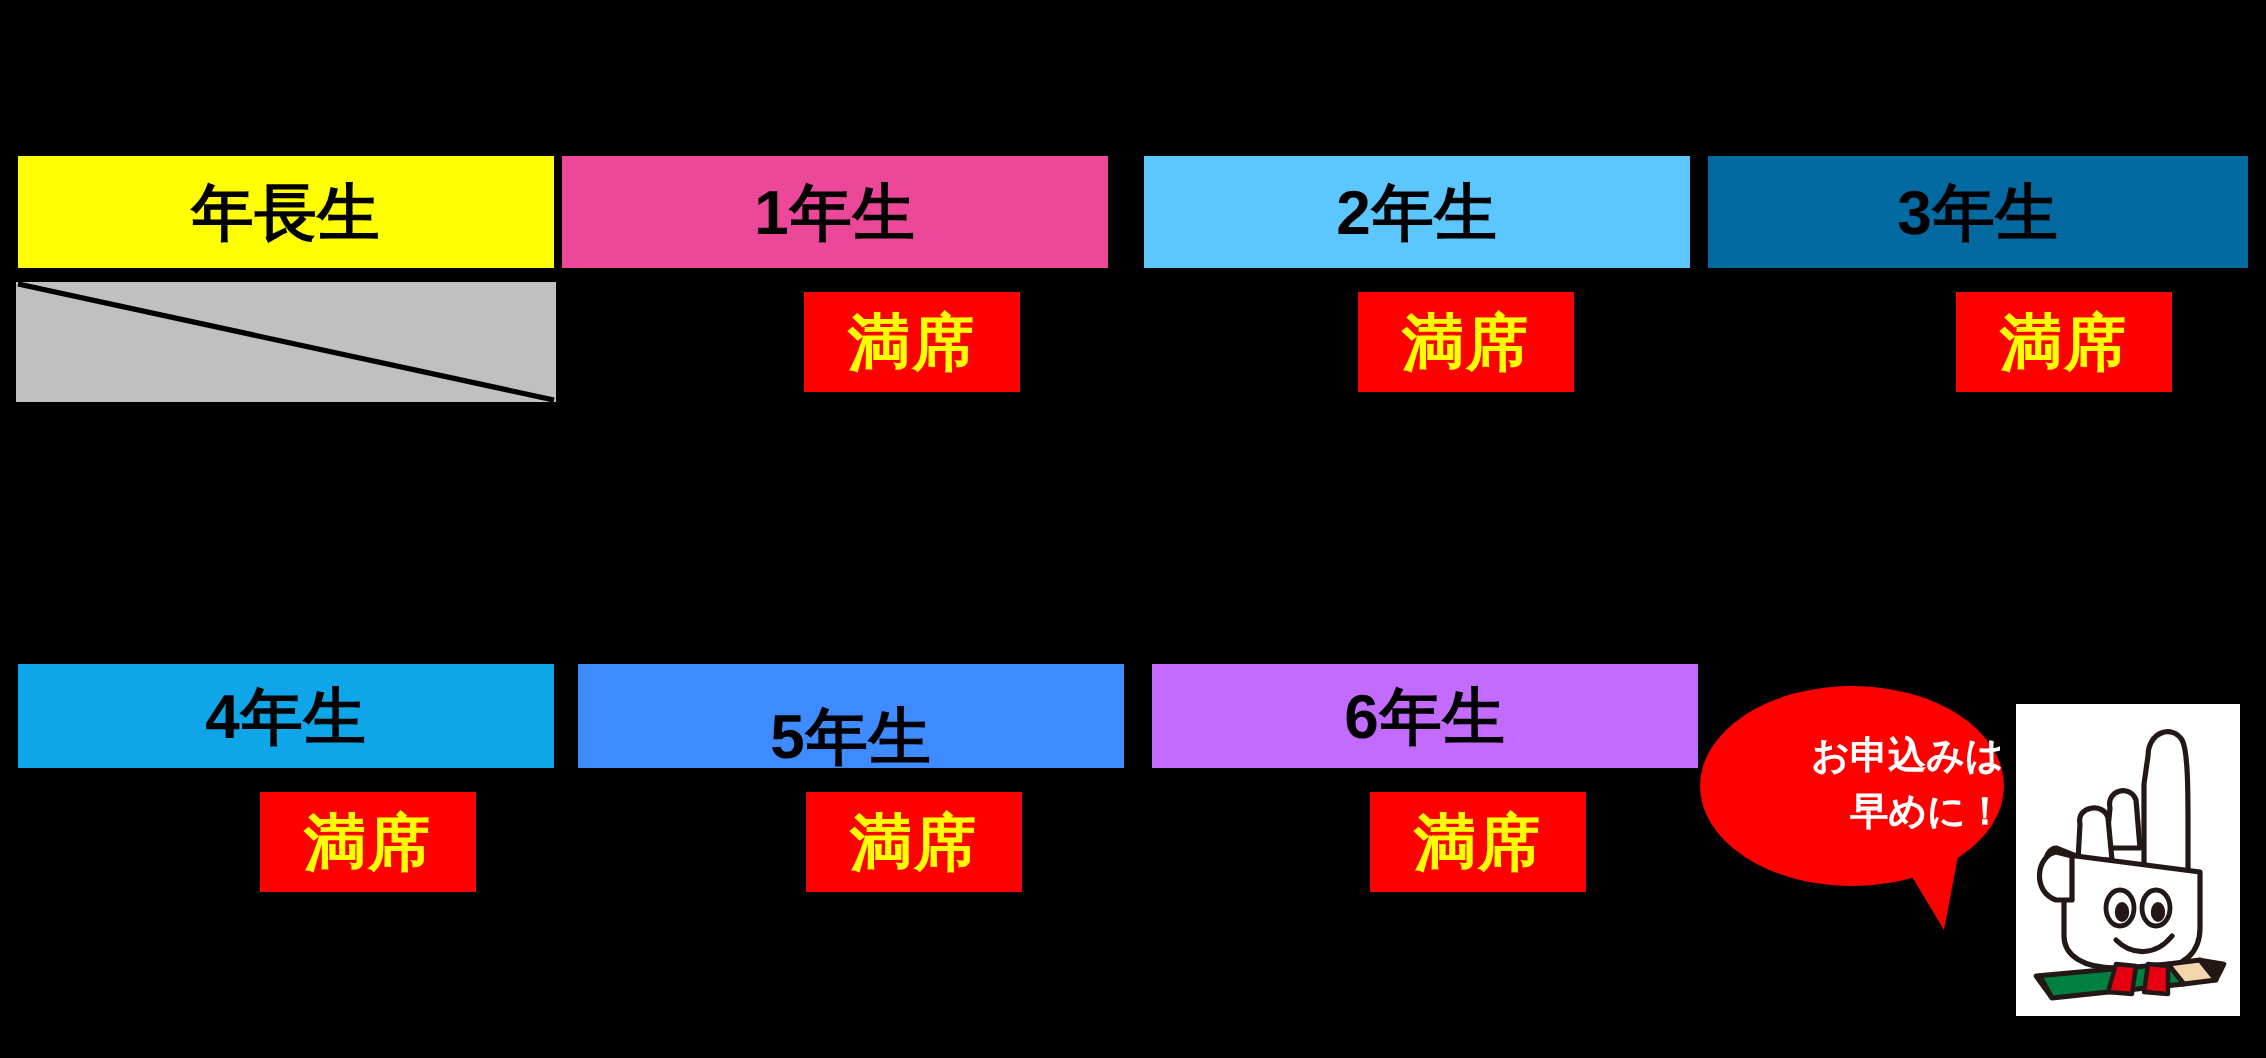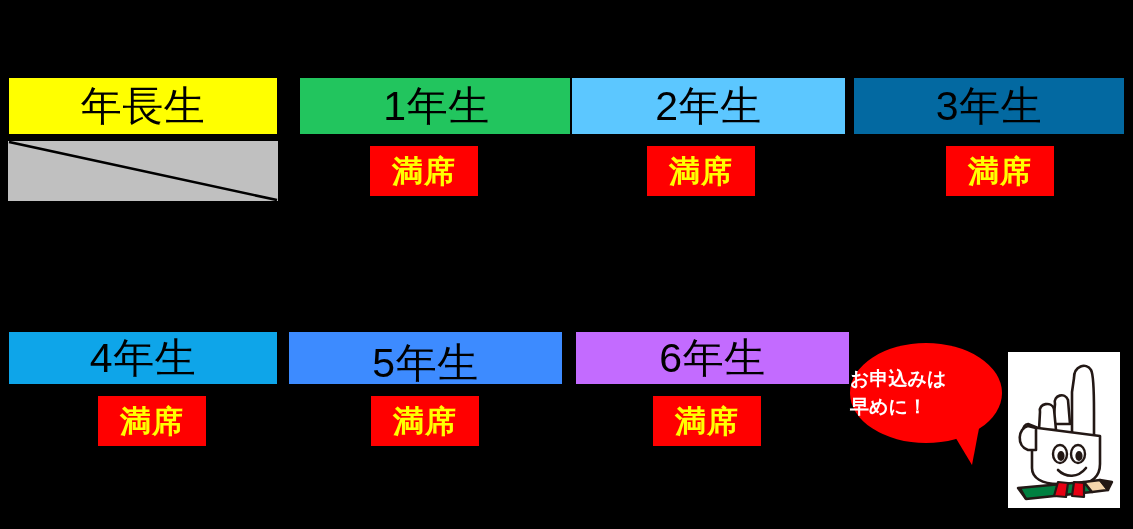--- a/index.html
+++ b/index.html
@@ -20,39 +20,40 @@
 
   
   .grade-block {
     position: absolute;
     box-sizing: border-box;
     border: 2px solid #000000;
     display: flex;
     align-items: center;
     justify-content: center;
     color: #000000;
-    font-weight: 400;
-    font-size: 41px;
+    font-weight: 700;
+    font-size: 31px;
     line-height: 1;
     letter-spacing: 0.5px;
   }
 
   
   .status-badge {
     position: absolute;
     box-sizing: border-box;
     display: flex;
     align-items: center;
     justify-content: center;
     background: #ff0000;
     color: #ffff00;
     font-weight: 700;
     font-size: 31px;
     line-height: 1;
     letter-spacing: 1px;
+    margin-left: 32px;
   }
 
   
   .grey-cell {
     position: absolute;
     box-sizing: border-box;
     background: #c0c0c0;
     border: 1px solid #000000;
   }
   .grey-cell svg {
@@ -69,21 +70,21 @@
   .speech-bubble .bubble-body {
     position: absolute;
     left: 0;
     top: 0;
     width: 152px;
     height: 100px;
     background: #ff0000;
     border-radius: 50% / 50%;
     display: flex;
     flex-direction: column;
-    align-items: flex-start;
+    align-items: flex-end;
     justify-content: center;
     color: #ffffff;
     font-weight: 700;
     font-size: 19px;
     line-height: 1.45;
     text-align: center;
   }
   .speech-bubble .bubble-tail {
     position: absolute;
     left: 92px;
@@ -114,21 +115,21 @@
     <div class="grade-block" style="left:7px; top:76px; width:272px; height:60px; background:#ffff00;">
       <span>年長生</span>
     </div>
 
     <div class="grey-cell" style="left:7px; top:140px; width:272px; height:62px;">
       <svg viewBox="0 0 272 62" preserveAspectRatio="none">
         <line x1="1" y1="1" x2="271" y2="61" stroke="#000000" stroke-width="2.6" vector-effect="non-scaling-stroke"></line>
       </svg>
     </div>
 
-    <div class="grade-block" style="left:298px; top:76px; width:277px; height:60px; background:#22c55e;">
+    <div class="grade-block" style="left:279px; top:76px; width:277px; height:60px; background:#ec4899;">
       <span>1年生</span>
     </div>
 
     <div class="grade-block" style="left:570px; top:76px; width:277px; height:60px; background:#5cc7ff;text-align:center;">
       <span>2年生</span>
     </div>
 
     <div class="grade-block" style="left:852px; top:76px; width:274px; height:60px; background:#0369a1;">
       <span>3年生</span>
     </div>

